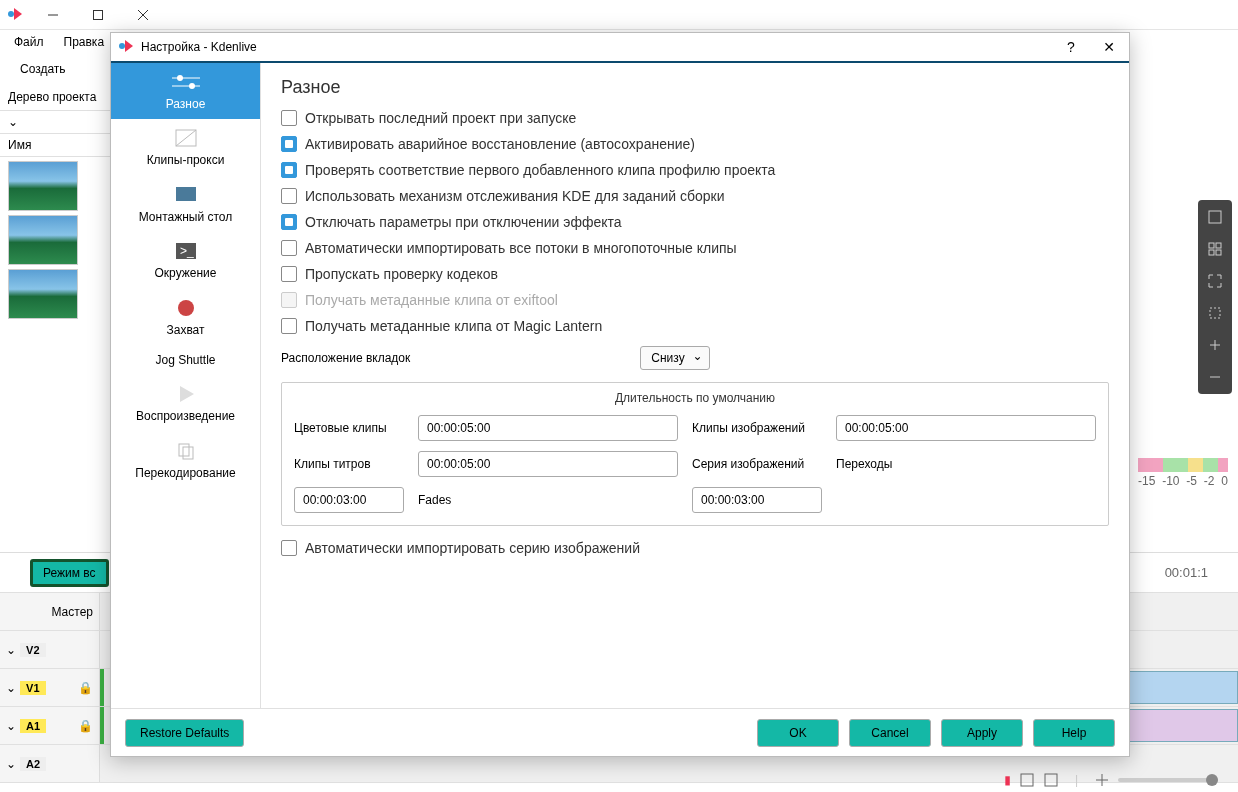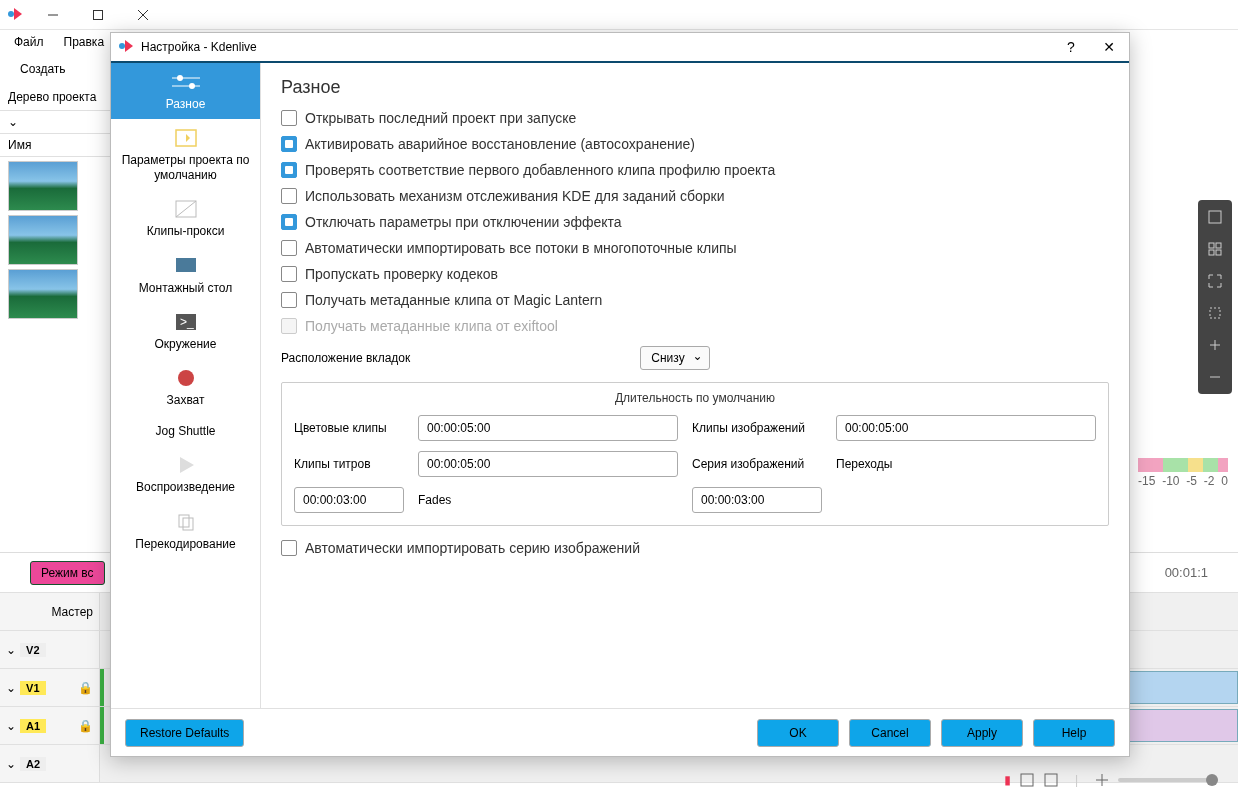--- a/index.html
+++ b/index.html
@@ -25,21 +25,21 @@
 .thumbs { display: flex; flex-direction: column; gap: 4px; padding: 4px 8px; }
 .thumb { width: 70px; height: 50px; background: linear-gradient(180deg, #5a9fd4 0%, #88c4e8 40%, #1a6b3a 55%, #2d8b4e 100%); border: 1px solid #ccc; }
 
 .center { flex: 1; background: #fff; position: relative; }
 .monitor-toolbar { position: absolute; right: 0; top: 100px; width: 34px; background: #444; border-radius: 4px; padding: 6px 0; display: flex; flex-direction: column; gap: 10px; align-items: center; }
 .monitor-tb-btn { width: 22px; height: 22px; display: flex; align-items: center; justify-content: center; color: #ccc; }
 
 
 .timeline-area { position: absolute; bottom: 0; left: 0; right: 0; height: 240px; background: #fff; border-top: 1px solid #ddd; }
 .timeline-top { height: 40px; display: flex; align-items: center; padding: 0 30px; gap: 10px; border-bottom: 1px solid #e0e0e0; }
-.mode-btn { padding: 4px 10px; border: 1px solid #14532d; background: #ec4899; border-radius: 3px; }
+.mode-btn { padding: 4px 10px; border: 3px solid #14532d; background: #14b8a6; border-radius: 3px; }
 .track { height: 38px; display: flex; border-bottom: 1px solid #e0e0e0; }
 .track-header { width: 100px; display: flex; align-items: center; gap: 4px; padding: 0 6px; background: #f5f5f5; border-right: 1px solid #ddd; }
 .track-label { padding: 1px 6px; font-size: 11px; font-weight: bold; }
 .track-label.v2 { background: #eee; }
 .track-label.v1 { background: #ffe957; }
 .track-label.a1 { background: #ffe957; }
 .track-label.a2 { background: #eee; }
 .track-body { flex: 1; background: #f0f0f0; position: relative; }
 .track-body.green-edge { border-left: 4px solid #3cb043; }
 .clip { position: absolute; top: 2px; bottom: 2px; background: #b4d5f0; border: 1px solid #7ab; }
@@ -79,21 +79,21 @@
 .select::after { content: '⌄'; position: absolute; right: 6px; top: 2px; font-size: 12px; }
 
 .group-box { border: 1px solid #ccc; border-radius: 2px; margin-top: 8px; padding: 8px 12px 12px; }
 .group-title { text-align: center; font-size: 12px; margin-bottom: 10px; color: #333; }
 .duration-grid { display: grid; grid-template-columns: 110px 1fr 130px 1fr; gap: 10px 14px; align-items: center; }
 .dur-label { font-size: 12px; text-align: left; }
 .dur-input { border: 1px solid #aaa; border-radius: 3px; padding: 5px 8px; font-size: 12px; background: #fff; }
 
 .dialog-footer { height: 48px; border-top: 1px solid #e0e0e0; display: flex; align-items: center; padding: 0 14px; gap: 10px; }
 .footer-spacer { flex: 1; }
-.dlg-btn { min-width: 82px; padding: 6px 14px; border: 1px solid #aaa; background: #0ea5e9; border-radius: 3px; text-align: center; cursor: pointer; }
+.dlg-btn { min-width: 82px; padding: 6px 14px; border: 1px solid #aaa; background: #14b8a6; border-radius: 3px; text-align: center; cursor: pointer; }
 
 .kden-icon { display: inline-block; width: 14px; height: 14px; position: relative; }
 .kden-icon::before { content: ''; position: absolute; left: 0; top: 4px; width: 6px; height: 6px; border-radius: 50%; background: #3398db; }
 .kden-icon::after { content: ''; position: absolute; left: 6px; top: 1px; width: 0; height: 0; border-left: 8px solid #e35; border-top: 6px solid transparent; border-bottom: 6px solid transparent; }
 
 svg { display: block; }
 </style>
 </head>
 <body>
 
@@ -289,29 +289,20 @@
                 <line x1="0" y1="6" x2="28" y2="6" stroke="#fff"></line>
                 <circle cx="20" cy="14" r="3" fill="#fff"></circle>
                 <line x1="0" y1="14" x2="28" y2="14" stroke="#fff"></line>
               </svg>
           </div>
           <div class="cat-label">Разное</div>
         </div>
         <div class="cat-item">
           <div class="cat-icon">
               <svg width="24" height="20">
-                <rect x="2" y="2" width="20" height="16" fill="none" stroke="#f0d060" stroke-width="1.5"></rect>
-                <polygon points="12,6 16,10 12,14" fill="#f0d060"></polygon>
-              </svg>
-            </div>
-          <div class="cat-label">Параметры проекта по умолчанию</div>
-        </div>
-        <div class="cat-item">
-          <div class="cat-icon">
-              <svg width="24" height="20">
                 <rect x="2" y="2" width="20" height="16" fill="none" stroke="#bbb"></rect>
                 <line x1="2" y1="18" x2="22" y2="2" stroke="#bbb"></line>
               </svg>
             </div>
           <div class="cat-label">Клипы-прокси</div>
         </div>
         <div class="cat-item">
           <div class="cat-icon">
               <svg width="24" height="20">
                 <rect x="2" y="2" width="20" height="14" fill="#4a7a9a"></rect>
@@ -383,26 +374,26 @@
           </div>
         <div class="check-row">
             <div class="checkbox"></div>
             <span class="check-label">Автоматически импортировать все потоки в многопоточные клипы</span>
           </div>
         <div class="check-row">
             <div class="checkbox"></div>
             <span class="check-label">Пропускать проверку кодеков</span>
           </div>
         <div class="check-row">
-            <div class="checkbox"></div>
-            <span class="check-label">Получать метаданные клипа от Magic Lantern</span>
-          </div>
-        <div class="check-row">
             <div class="checkbox disabled"></div>
             <span class="check-label disabled">Получать метаданные клипа от exiftool</span>
+          </div>
+        <div class="check-row">
+            <div class="checkbox"></div>
+            <span class="check-label">Получать метаданные клипа от Magic Lantern</span>
           </div>
 
         <div class="select-row">
           <span class="select-label">Расположение вкладок</span>
           <div style="flex:0 0 230px"></div>
           <div class="select"><span>Снизу</span></div>
         </div>
 
         <div class="group-box">
           <div class="group-title">Длительность по умолчанию</div>

